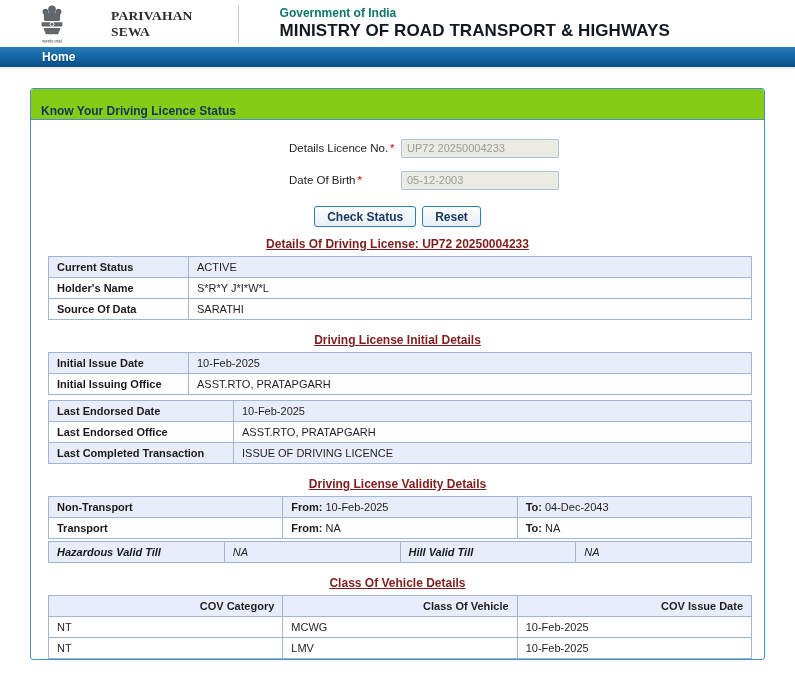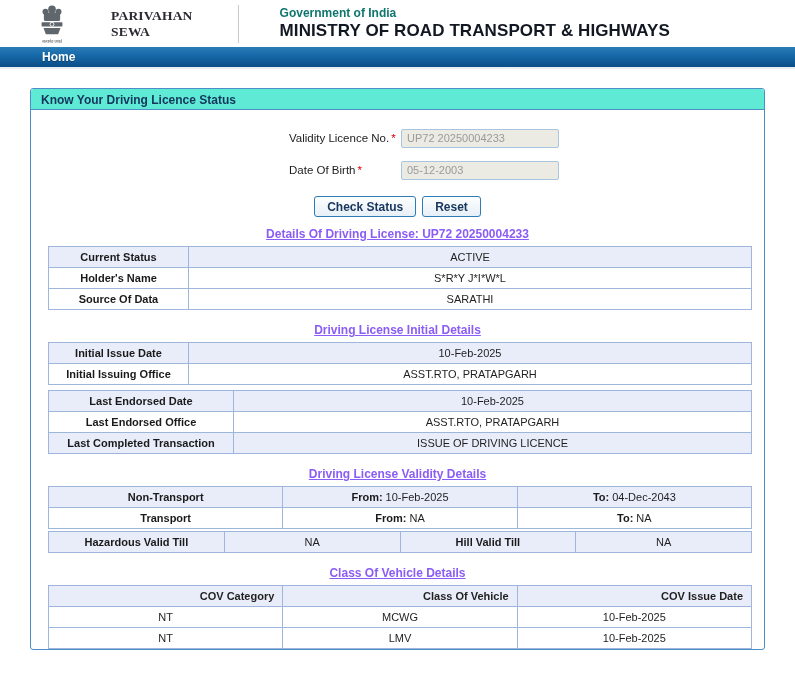--- a/index.html
+++ b/index.html
@@ -40,23 +40,23 @@
     margin-left: 42px; cursor: pointer; text-shadow: 0 1px 1px rgba(0,0,0,.3);
   }
 
   
   .panel {
     margin: 19px 30px 0 30px; width: 735px;
     border: 1px solid #4d8ec9; border-radius: 3px;
     background: #fff;
   }
   .panel-title {
-    background: #5eead4; color: #16355c;
+    background: #84cc16; color: #16355c;
     font-size: 12px; font-weight: bold;
-    padding: 4px 10px; height: 21px;
+    padding: 15px 10px; height: 21px;
     border-bottom: 1px solid #4d8ec9;
     border-radius: 3px 3px 0 0;
   }
 
   
   .form-area { padding-top: 12px; }
   .form-row { display: flex; align-items: center; height: 32px; }
   .form-label { margin-left: 258px; width: 112px; font-size: 11.5px; color: #1c1c1c; }
   .req { color: #e00000; margin-left: 2px; }
   .text-input {
@@ -70,37 +70,37 @@
     font-family: "Liberation Sans", sans-serif;
     font-size: 12px; font-weight: bold; color: #17365d;
     background: linear-gradient(180deg, #fdfefe, #e7eff7);
     border: 1px solid #2e7cb5; border-radius: 3px;
     padding: 2px 12px; height: 21px; cursor: pointer;
   }
 
   
   .section-title {
     text-align: center; font-size: 12px; font-weight: bold;
-    text-decoration: underline; color: #8b5cf6; margin-top: 13px;
+    text-decoration: underline; color: #7f1d1d; margin-top: 13px;
   }
   .section-title.first { margin-top: 10px; }
   table.dl {
     width: calc(100% - 29px); margin: 5px 12px 0 17px;
     border-collapse: collapse; font-size: 11px; table-layout: fixed;
   }
   table.dl td, table.dl th {
     border: 1px solid #9fb6dc; padding: 3px 8px; height: 21px;
-    overflow: hidden; white-space: nowrap; text-align: center; vertical-align: middle;
+    overflow: hidden; white-space: nowrap; text-align: left; vertical-align: middle;
   }
   tr.alt td { background: #e9edfa; }
   td.lbl, .b { font-weight: bold; color: #1a1a1a; }
   table.t1 td.lbl { width: 140px; }
   table.t3 td.lbl { width: 185px; }
   table.val td { width: 33.33%; }
-  table.val4 { margin-top: 2px; }
+  table.val4 { margin-top: 2px; font-style: italic; }
   table.val4 td { width: 25%; }
   table.cov th {
     background: #e9edfa; text-align: right; font-weight: bold; width: 33.33%;
   }
   .vspan { margin-left: 3px; font-weight: normal; }
 </style>
 </head>
 <body>
 
 <div class="top-header">
@@ -133,21 +133,21 @@
 <div class="navbar">
   <span class="nav-home">Home</span>
 </div>
 
 <div class="panel">
   <div class="panel-title">Know Your Driving Licence Status</div>
 
   <div class="form-area">
     <div class="form-row">
       <span class="form-label">
-        <span>Validity Licence No.</span><span class="req">*</span>
+        <span>Details Licence No.</span><span class="req">*</span>
       </span>
       <input type="text" class="text-input" value="UP72 20250004233" style="">
     </div>
     <div class="form-row">
       <span class="form-label">
         <span>Date Of Birth</span><span class="req">*</span>
       </span>
       <input type="text" class="text-input" value="05-12-2003" style="">
     </div>
     <div class="btn-row">

